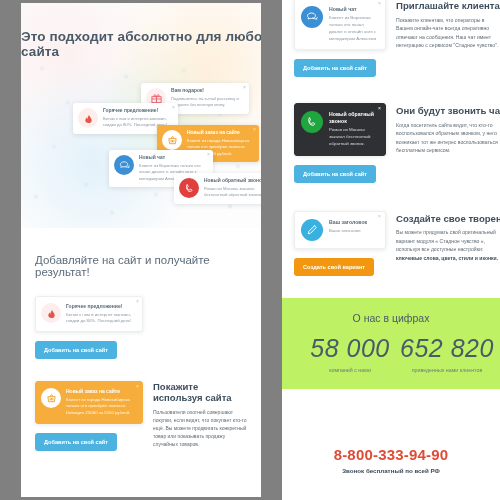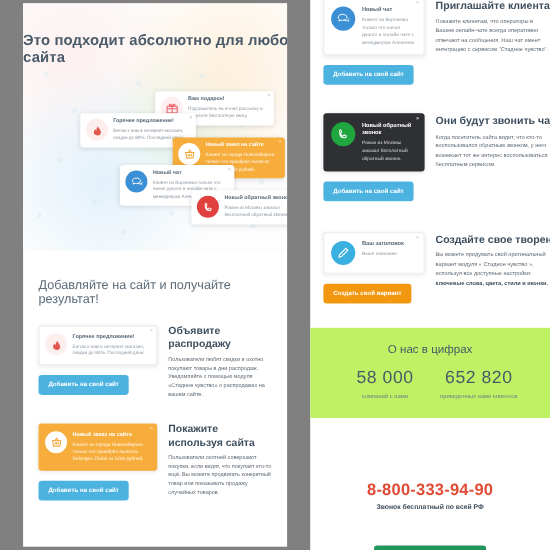--- a/index.html
+++ b/index.html
@@ -162,21 +162,21 @@
 
   
   .numbers {
     margin-top: 22px; background: #bef264;
     padding: 14px 0 16px 0;
   }
   .num-title { text-align: center; font-size: 10.5px; color: #4a5a68; font-weight: 400; }
   .num-row { display: flex; margin-top: 12px; padding-left: 18px; }
   .num-cell { flex: 0 0 auto; text-align: center; }
   .num-cell:first-child { width: 100px; }
-  .num-v { font-size: 16px; color: #4a5a68; font-weight: 400; line-height: 1; letter-spacing: .5px; white-space: nowrap; }
+  .num-v { font-size: 25px; color: #4a5a68; font-weight: 400; line-height: 1; letter-spacing: .5px; white-space: nowrap; font-style: italic; }
   .num-l { font-size: 5.3px; color: #6b7a87; margin-top: 6px; white-space: nowrap; }
 
   
   .contact { padding: 20px 0 0 0; text-align: center; margin-top: 37px; }
   .phone { font-size: 15px; font-weight: 700; color: #e04b35; letter-spacing: .2px; }
   .phone-sub { font-size: 6.2px; font-weight: 700; color: #3a4a58; margin-top: 4px; }
   .cab-wrap { margin-top: 22px; }
 
   svg { display: block; }
 </style>
@@ -287,24 +287,20 @@
               <path d="M13 2c1 4-3 5-3 9 0 1.5 1 2.5 1 2.5S9 12 8 10c-2 2-3 4-3 6.5C5 20 8 22 12 22s7-2.3 7-5.8C19 10 13 8 13 2z"></path>
             </svg>
           </span>
           <span class="body">
             <span class="t" style="display:block">Горячее предложение!</span>
             <span class="d" style="display:block">Бегом к нам в интернет магазин, скидки до 80%. Последний день!</span>
           </span>
         </div>
         <button class="btn btn-blue">Добавить на свой сайт</button>
       </div>
-      <div class="feat-right">
-        <div class="feat-h">Объявите распродажу</div>
-        <div class="feat-p">Пользователи любят скидки и охотно покупают товары в дни распродаж. Уведомляйте с помощью модуля «Стадное чувство» о распродажах на вашем сайте.</div>
-      </div>
     </div>
 
     <div class="feat" style="padding-top:22px">
       <div class="feat-left">
         <div class="feat-card orange">
           <span class="close">×</span>
           <span class="ico" style="background:#fff;color:#f0a02c">
             <svg width="11" height="11" viewBox="0 0 24 24" fill="none" stroke="currentColor" stroke-width="2">
               <path d="M4 8h16l-1.7 11H5.7L4 8z"></path>
                 <path d="M8.5 8 12 3l3.5 5"></path>

